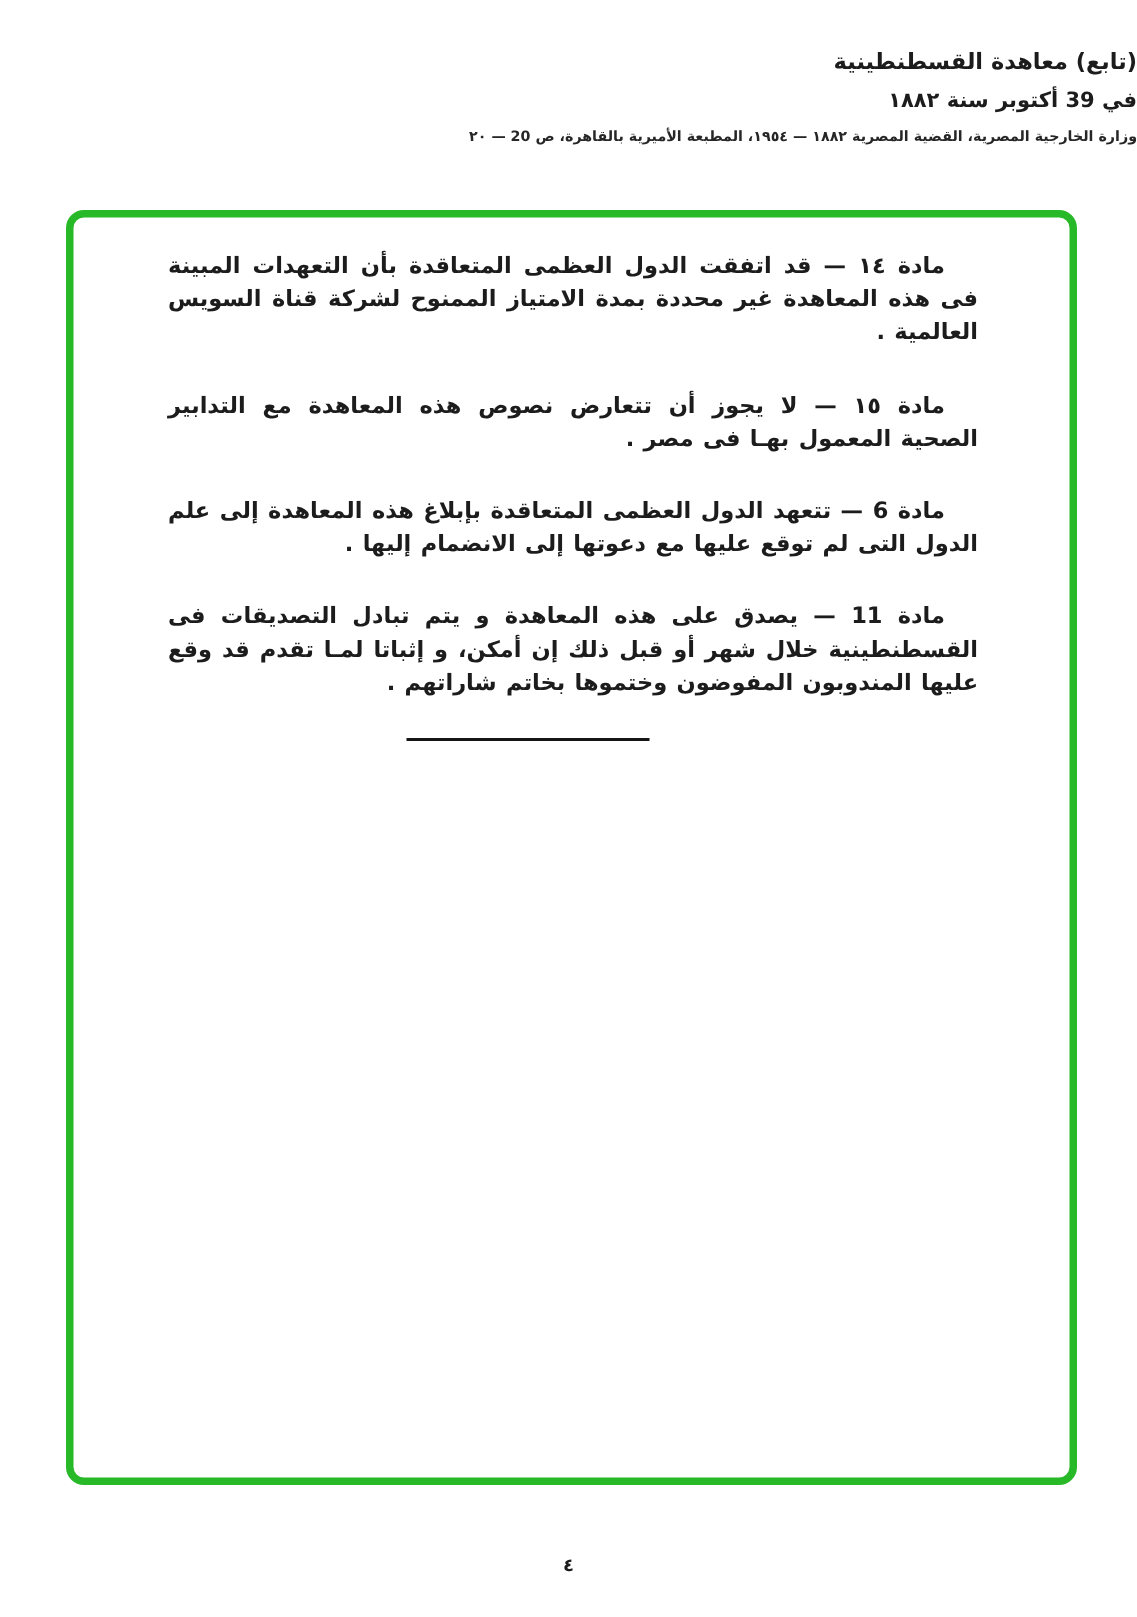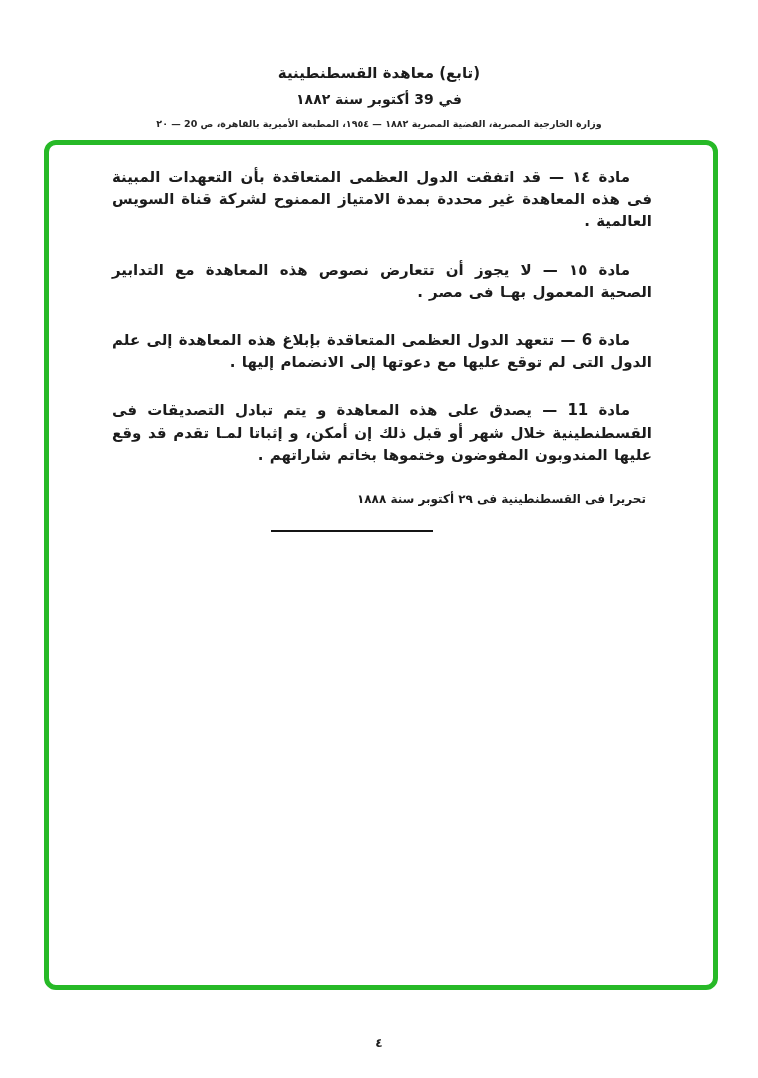--- a/index.html
+++ b/index.html
@@ -7,22 +7,21 @@
     width: 758px;
     height: 1078px;
     background: #ffffff;
     position: relative;
     overflow: hidden;
     font-family: "DejaVu Sans", sans-serif;
     color: #1c1c1c;
   }
   .header {
     direction: rtl;
-    text-align: center;
-    padding-top: 64px;
+    padding-top: 32px;
   }
   .title-line {
     font-size: 15px;
     font-weight: bold;
     margin: 0 0 9px 0;
   }
   .date-line {
     font-size: 14px;
     font-weight: bold;
     margin: 0 0 11px 0;
@@ -93,17 +92,16 @@
   <p class="source-line">وزارة الخارجية المصرية، القضية المصرية ١٨٨٢ — ١٩٥٤، المطبعة الأميرية بالقاهرة، ص 20 — ٢٠</p>
 </div>
 
 <div class="highlight-box" style="border-color: rgb(39, 185, 39);"></div>
 
 <div class="doc-body">
   <p class="article">مادة ١٤ — قد اتفقت الدول العظمى المتعاقدة بأن التعهدات المبينة فى هذه المعاهدة غير محددة بمدة الامتياز الممنوح لشركة قناة السويس العالمية .</p>
   <p class="article">مادة ١٥ — لا يجوز أن تتعارض نصوص هذه المعاهدة مع التدابير الصحية المعمول بهـا فى مصر .</p>
   <p class="article">مادة 6 — تتعهد الدول العظمى المتعاقدة بإبلاغ هذه المعاهدة إلى علم الدول التى لم توقع عليها مع دعوتها إلى الانضمام إليها .</p>
   <p class="article">مادة 11 — يصدق على هذه المعاهدة و يتم تبادل التصديقات فى القسطنطينية خلال شهر أو قبل ذلك إن أمكن، و إثباتا لمـا تقدم قد وقع عليها المندوبون المفوضون وختموها بخاتم شاراتهم .</p>
-  <p class="closing-line">تحريرا فى القسطنطينية فى ٢٩ أكتوبر سنة ١٨٨٨</p>
   <div class="divider"></div>
 </div>
 
 <div class="page-number">٤</div>
 
 </body></html>

